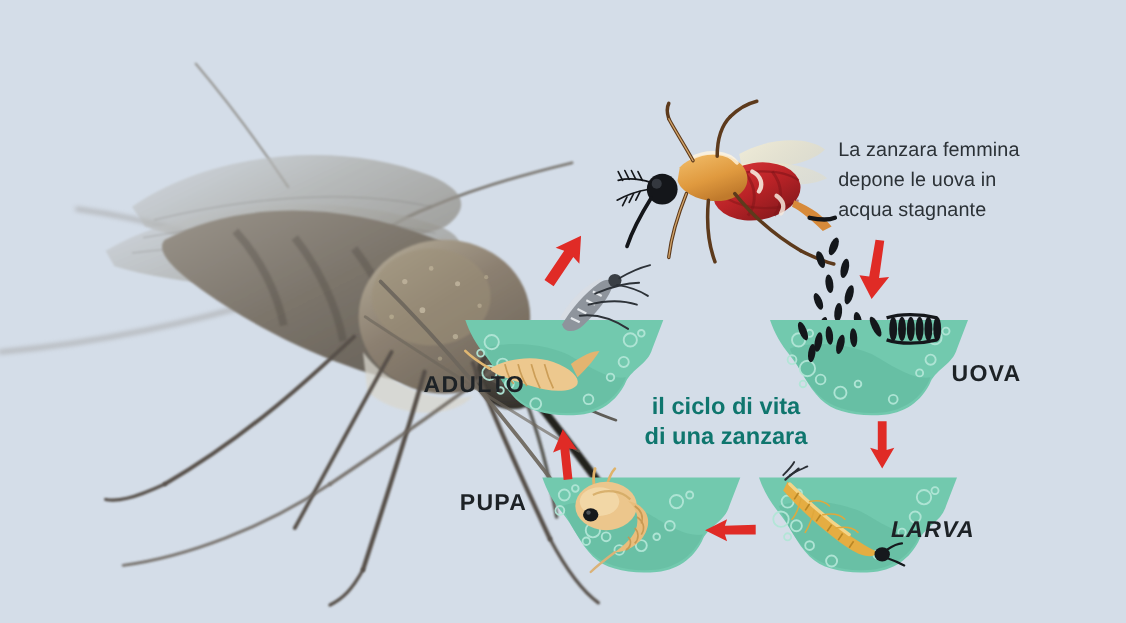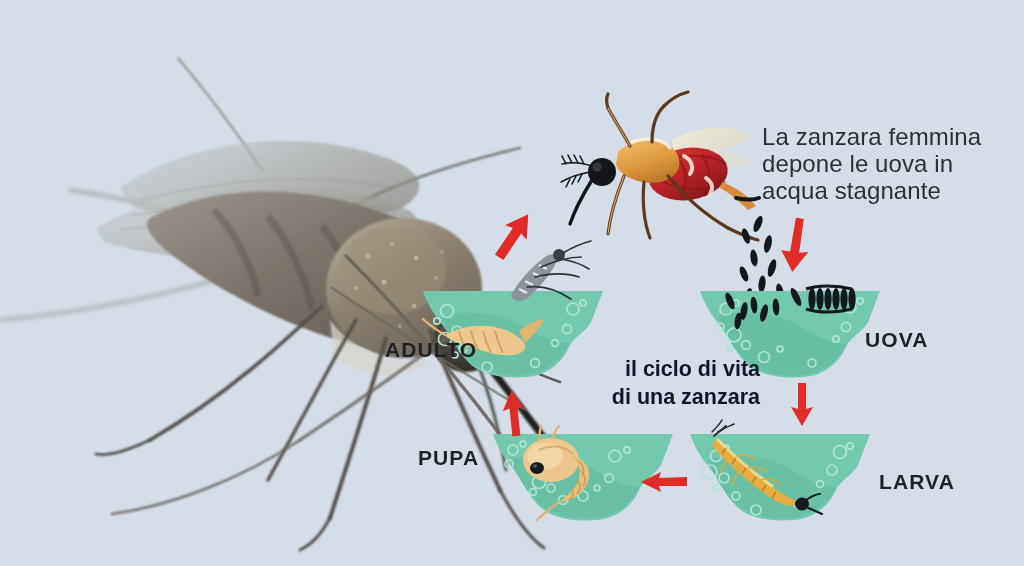--- a/index.html
+++ b/index.html
@@ -8,41 +8,41 @@
     background:#d4dde8;
     font-family:"Liberation Sans", sans-serif;
     overflow:hidden;
   }
   #stage{position:relative;width:1024px;height:566px;overflow:hidden;background:#d4dde8;}
 
   
   .callout{
     position:absolute;
     color:#2b3136;
-    font-size:24px;
+    font-size:18px;
     line-height:27px;
     font-family:"Liberation Sans", sans-serif;
     white-space:pre-line;
     letter-spacing:.1px;
   }
   .stage-label{
     position:absolute;
     color:#1d2226;
     font-size:21px;
     font-weight:bold;
     letter-spacing:1.1px;
     font-family:"Liberation Sans", sans-serif;
   }
   .center-title{
     position:absolute;
-    color:#0f172a;
+    color:#0f766e;
     font-size:21.5px;
     font-weight:bold;
     line-height:28px;
-    text-align:right;
+    text-align:center;
     white-space:pre-line;
     font-family:"Liberation Sans", sans-serif;
   }
 
   
   .abs{position:absolute;}
   svg{display:block;overflow:visible;}
 </style>
 </head>
 <body>
@@ -500,17 +500,17 @@
 depone le uova in
 acqua stagnante</div>
 
   <div class="center-title" style="left:560px;top:355px;width:200px;">il ciclo di vita
 di una zanzara</div>
 
   <div class="stage-label" style="left:373px;top:338px;margin-left:12px;">ADULTO</div>
 
   <div class="stage-label" style="left:865px;top:328px;">UOVA</div>
 
-  <div class="stage-label" style="left:879px;top:470px;">LARVA</div>
+  <div class="stage-label" style="left:810px;top:470px;font-style:italic;">LARVA</div>
 
   <div class="stage-label" style="left:418px;top:446px;">PUPA</div>
 
 </div>
 
 </body></html>

